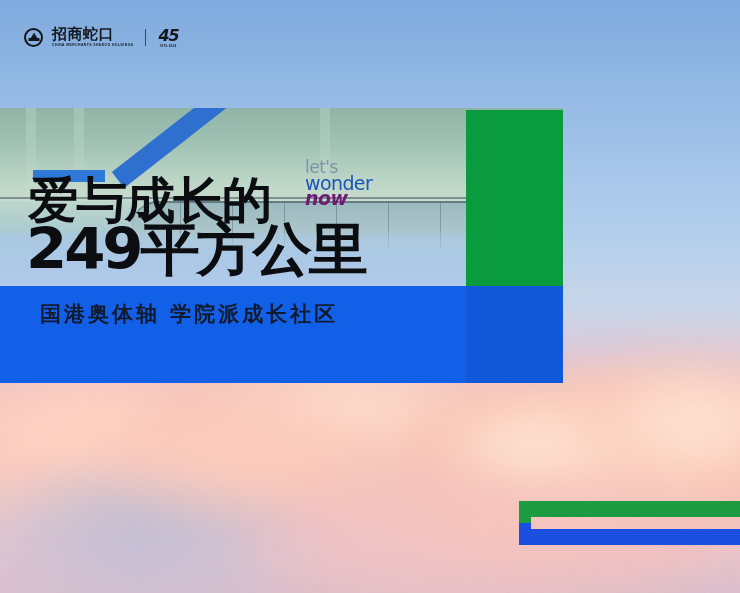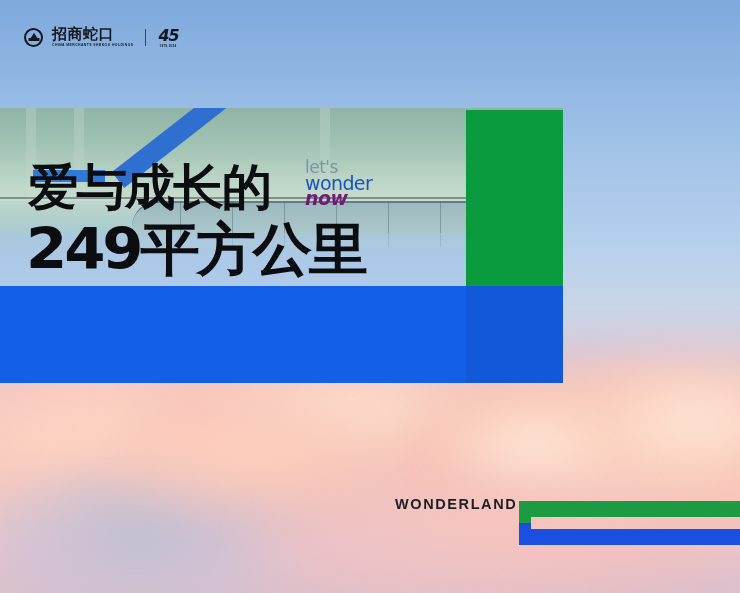--- a/index.html
+++ b/index.html
@@ -168,21 +168,21 @@
 
   
   .headline{
     position:absolute; left:0; top:150px; width:563px; z-index:14;
   }
   .hl-bar{
     position:absolute; left:33px; top:20px; width:72px; height:12px;
     background:#2f7ad8; z-index:-1;
   }
   .line1{
-    position:absolute; left:28px; top:14px;
+    position:absolute; left:28px; top:27px;
     display:flex; align-items:flex-end; gap:12px;
   }
   .hl-cn1{
     font-family:"DejaVu Sans",sans-serif;
     font-size:49px; font-weight:700; color:#0b0d11;
     letter-spacing:-2px; line-height:.96;
     transform:scaleX(1.03); transform-origin:left bottom;
   }
   .en-stack{
     position:absolute; left:305px; top:9px;
@@ -310,24 +310,24 @@
       <span class="hl-cn1">爱与成长的</span>
     </div>
     <div class="en-stack">
       <div class="en-lets">let's</div>
       <div class="en-wonder">wonder</div>
       <div class="en-now">now</div>
     </div>
     <div class="line2">249平方公里</div>
   </div>
 
+  <div class="subtitle">国港奥体轴 学院派成长社区</div>
 
   <div class="brand">
     <div class="brand-text">
-      <div class="brand-en">WONDERLAND</div>
     </div>
   </div>
 
   <div class="bars">
     <div class="bar-tab-g"></div>
     <div class="bar-tab-b"></div>
     <div class="bar-green"></div>
     <div class="bar-blue"></div>
   </div>
 

